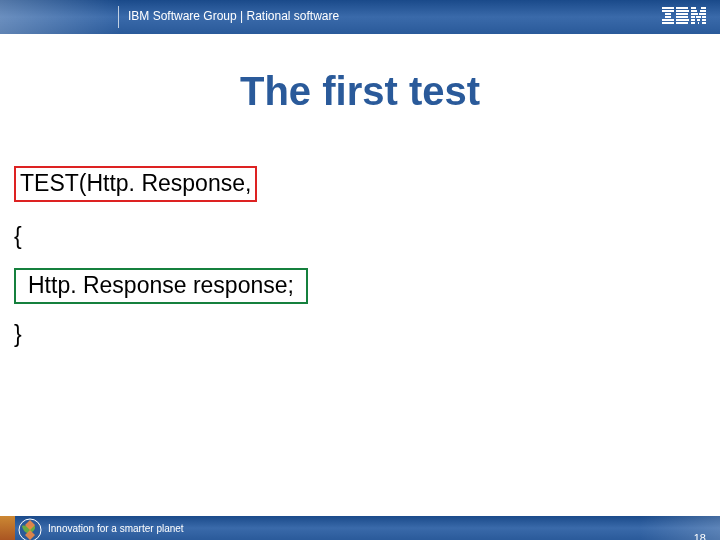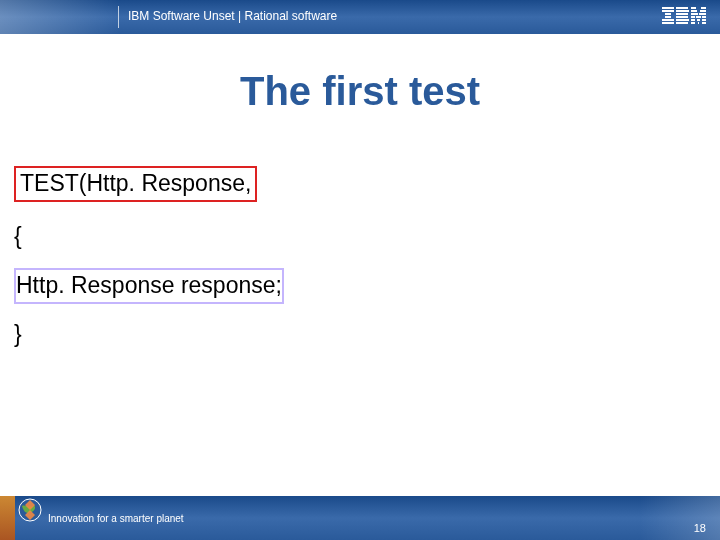--- a/index.html
+++ b/index.html
@@ -63,34 +63,34 @@
     color: #000;
     line-height: 1.3;
   }
   .box {
     border: 2px solid #d22;
     display: inline-block;
     padding: 1px 4px;
     margin: 4px 0;
   }
   .box-wide {
-    border: 2px solid #c4b5fd;
+    border: 2px solid #15803d;
     display: inline-block;
-    padding: 1px 0;
+    padding: 1px 12px;
   }
   .indent {
     margin-left: 28px;
   }
   .row { margin: 16px 0; }
   .footer {
     position: absolute;
     bottom: 0;
     left: 0;
     right: 0;
-    height: 44px;
+    height: 24px;
     background: linear-gradient(to bottom, #1a4a8a 0%, #3a6aaa 50%, #2a5a9a 100%);
     display: flex;
     align-items: center;
   }
   .footer-accent-left {
     position: absolute;
     left: 0;
     top: 0;
     bottom: 0;
     width: 15px;
@@ -122,21 +122,21 @@
     width: 80px;
     background: linear-gradient(to left, rgba(255,255,255,0.18), rgba(255,255,255,0));
   }
 </style>
 </head>
 <body>
 
 <div class="header-bar">
   <div class="header-accent"></div>
   <div class="divider-line"></div>
-  <div class="header-text">IBM Software Unset | Rational software</div>
+  <div class="header-text">IBM Software Group | Rational software</div>
   <div class="ibm-logo">
     <svg width="44" height="18" viewBox="0 0 44 18">
       <g fill="#fff">
         <rect x="0" y="0" width="12" height="2"></rect>
           <rect x="0" y="3" width="12" height="2"></rect>
         <rect x="3" y="6" width="6" height="2"></rect>
           <rect x="3" y="9" width="6" height="2"></rect>
         <rect x="0" y="12" width="12" height="2"></rect>
           <rect x="0" y="15" width="12" height="2"></rect>
         <rect x="14" y="0" width="12" height="2"></rect>

